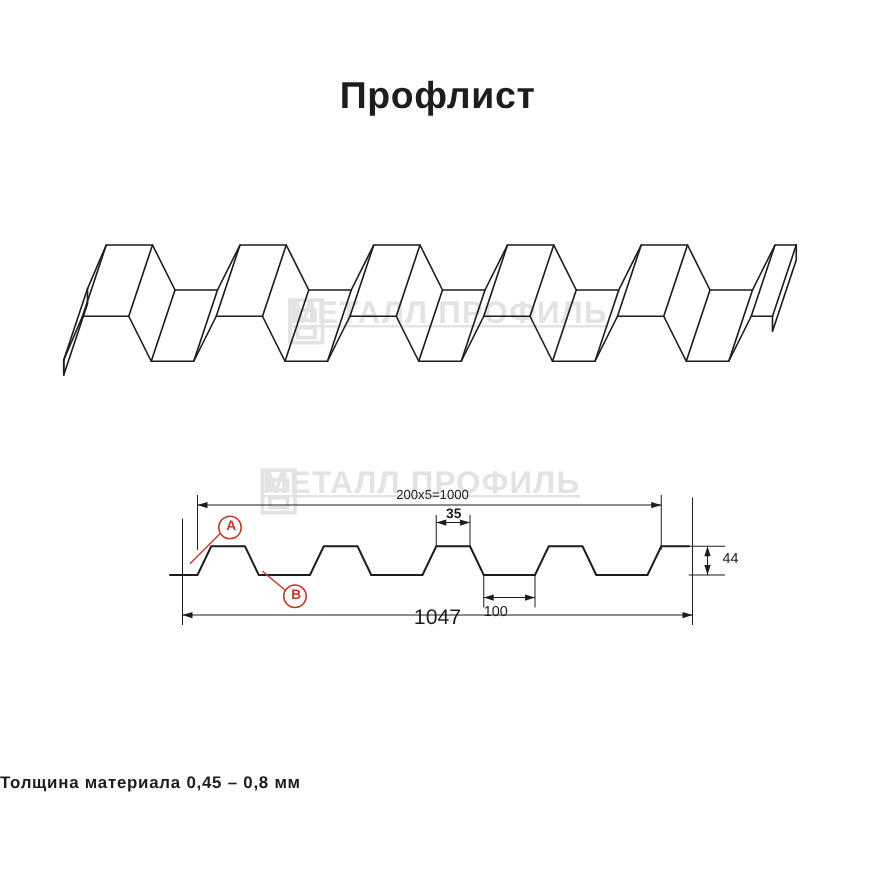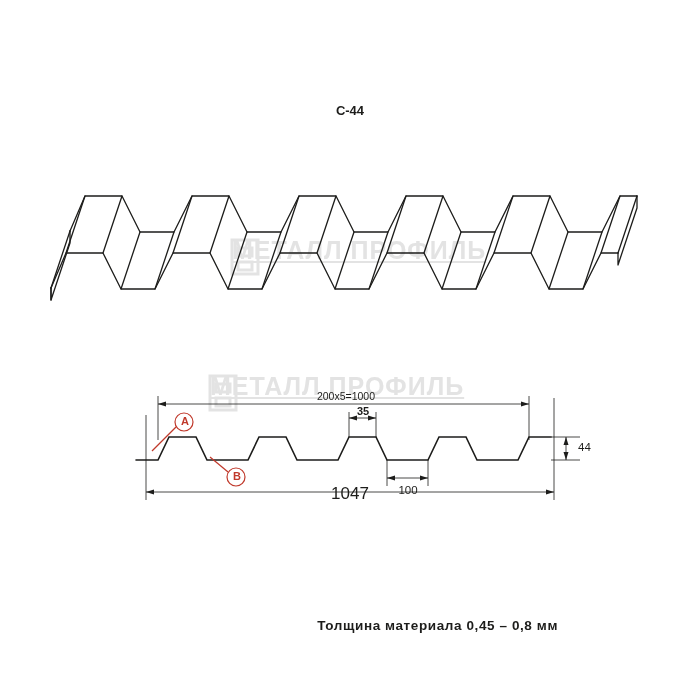--- a/index.html
+++ b/index.html
@@ -39,21 +39,21 @@
     text-align: center;
     font-size: 13px;
     font-weight: bold;
     color: #1d1d1b;
   }
   .footnote {
     position: absolute;
     top: 618px;
     left: 0;
     width: 558px;
-    text-align: right;
+    text-align: left;
     font-size: 13.5px;
     font-weight: bold;
     letter-spacing: 0.6px;
     color: #1d1d1b;
   }
   .svg-layer {
     position: absolute;
     top: 0;
     left: 0;
   }
@@ -81,21 +81,21 @@
   .wm-mark {
     position: absolute;
     pointer-events: none;
   }
 </style>
 </head>
 <body>
 
 <div class="page">
 
-  <div class="subtitle">С-44</div>
+  <div class="title">Профлист</div>
 
   <div class="wm wm1">МЕТАЛЛ ПРОФИЛЬ</div>
   <div class="wm wm2">МЕТАЛЛ ПРОФИЛЬ</div>
 
   <svg class="svg-layer wm-mark" width="700" height="700" viewBox="0 0 700 700">
     <g fill="none" stroke="#e3e3e3" stroke-width="3">
       <path d="M232,240 l26,0 l0,34 l-26,0 z"></path>
       <path d="M238,248 l14,0 l0,8 l-14,0 z"></path>
       <path d="M238,262 l14,0 l0,8 l-14,0 z"></path>
       <path d="M210,376 l26,0 l0,34 l-26,0 z"></path>
@@ -203,21 +203,21 @@
       <line x1="228" y1="472" x2="210" y2="457" stroke="#c0392b" stroke-width="1.2"></line>
     </g>
   </svg>
 
   <div style="position:absolute; left:306px; top:390px; width:80px; text-align:center; font-size:10.5px; color:#1d1d1b;">200х5=1000</div>
 
   <div style="position:absolute; left:343px; top:405px; width:40px; text-align:center; font-size:11px; color:#1d1d1b;font-weight:bold;">35</div>
 
   <div style="position:absolute; left:320px; top:484px; width:60px; text-align:center; font-size:17px; color:#1d1d1b;">1047</div>
 
-  <div style="position:absolute; left:387px; top:484px; width:42px; text-align:center; font-size:11.5px; color:#1d1d1b;">100</div>
+  <div style="position:absolute; left:387px; top:484px; width:42px; text-align:left; font-size:11.5px; color:#1d1d1b;">100</div>
 
   <div style="position:absolute; left:578px; top:441px; font-size:11.5px; color:#1d1d1b;text-align:right;">44</div>
 
   <div style="position:absolute; left:178px; top:415px; width:14px; text-align:center; font-size:11px; font-weight:bold; color:#c0392b;">A</div>
 
   <div style="position:absolute; left:230px; top:470px; width:14px; text-align:center; font-size:11px; font-weight:bold; color:#c0392b;">B</div>
 
   <div class="footnote">Толщина материала 0,45 – 0,8 мм</div>
 
 </div>

